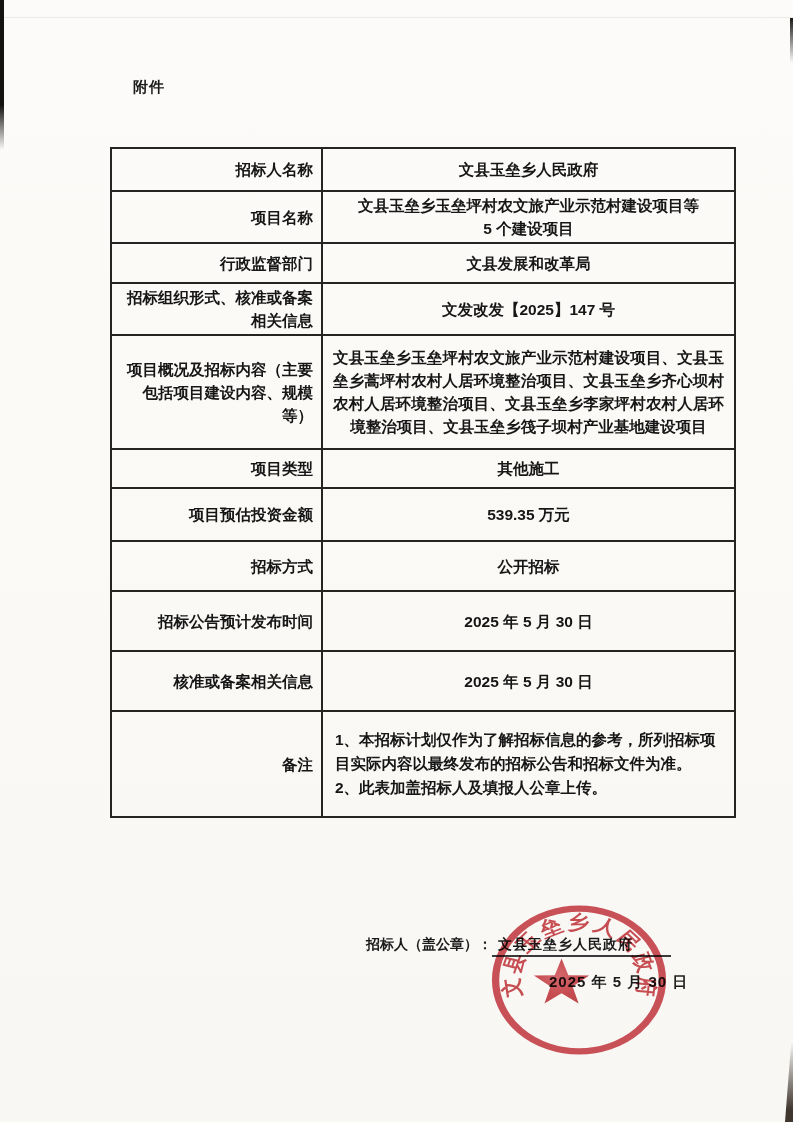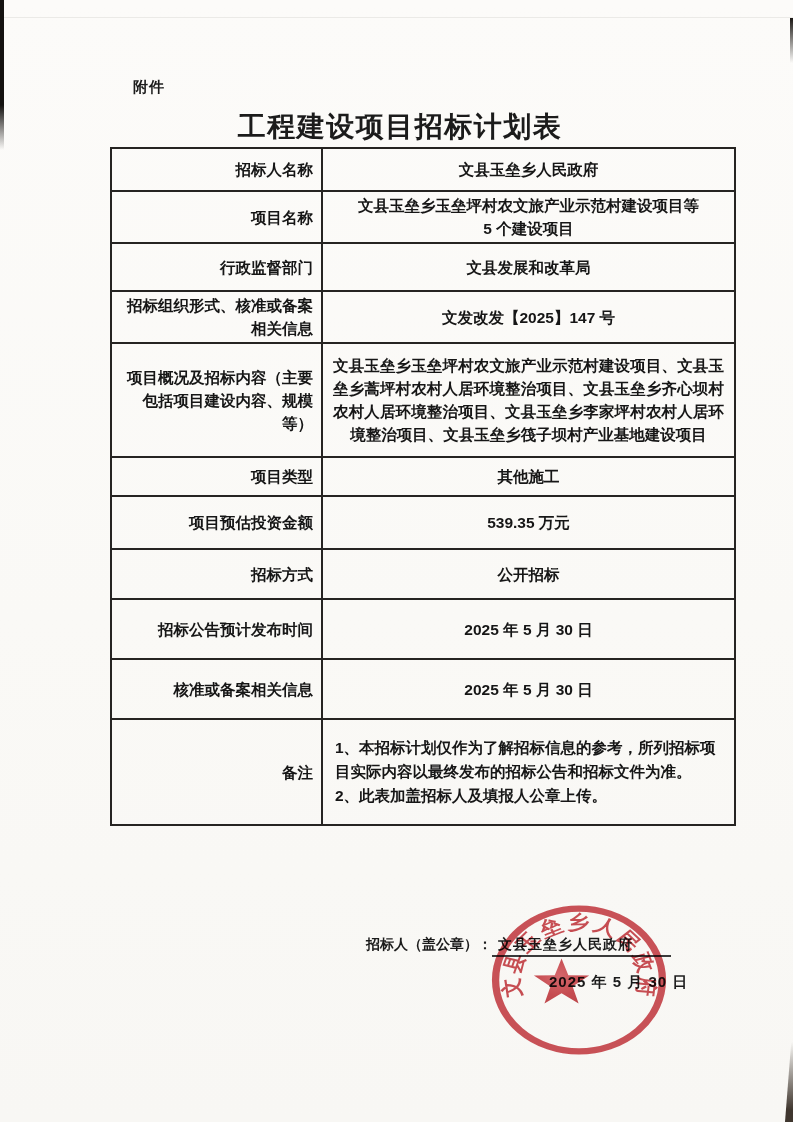--- a/index.html
+++ b/index.html
@@ -45,34 +45,33 @@
 <body>
 
 <div class="page">
 
   <div class="edge-top"></div>
   <div class="edge-left"></div>
   <div class="edge-right-top"></div>
   <div class="edge-right-bottom"></div>
 
   <div class="attachment">附件</div>
-  <div class="doc-title">工程建设项目招标计划表</div>
 
   <table class="plan">
     <tbody>
       <tr style="height:43px;">
         <td class="lbl">招标人名称</td>
         <td class="val">文县玉垒乡人民政府</td>
       </tr>
       <tr style="height:41px;">
         <td class="lbl">项目名称</td>
         <td class="val">文县玉垒乡玉垒坪村农文旅产业示范村建设项目等
 5 个建设项目</td>
       </tr>
-      <tr style="height:48px;border-radius:7px;">
+      <tr style="height:40px;border-radius:7px;">
         <td class="lbl">行政监督部门</td>
         <td class="val">文县发展和改革局</td>
       </tr>
       <tr style="height:52px;">
         <td class="lbl">招标组织形式、核准或备案相关信息</td>
         <td class="val">文发改发【2025】147 号</td>
       </tr>
       <tr style="height:114px;">
         <td class="lbl">项目概况及招标内容（主要包括项目建设内容、规模等）</td>
         <td class="val justify">文县玉垒乡玉垒坪村农文旅产业示范村建设项目、文县玉垒乡蒿坪村农村人居环境整治项目、文县玉垒乡齐心坝村农村人居环境整治项目、文县玉垒乡李家坪村农村人居环境整治项目、文县玉垒乡筏子坝村产业基地建设项目</td>

